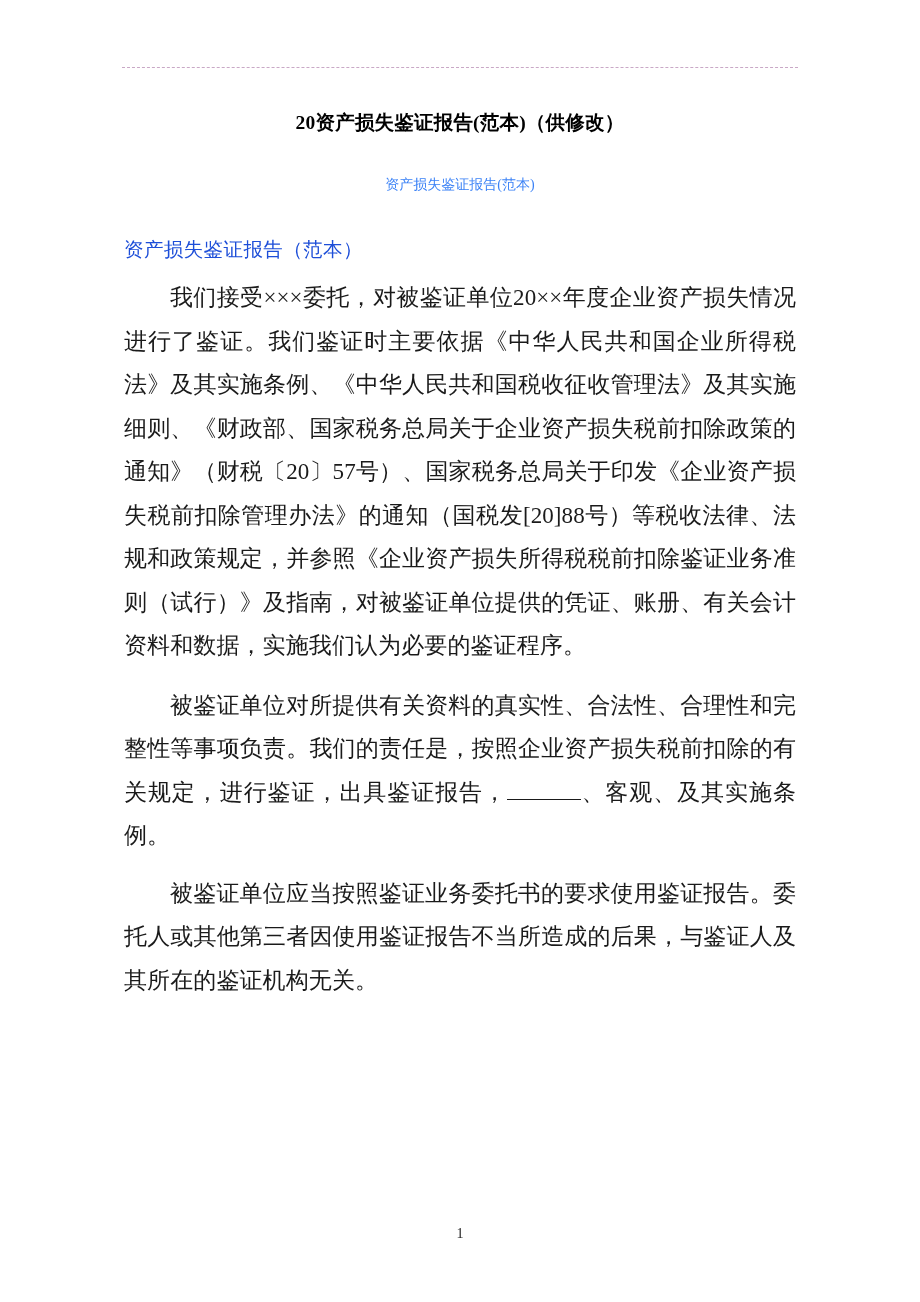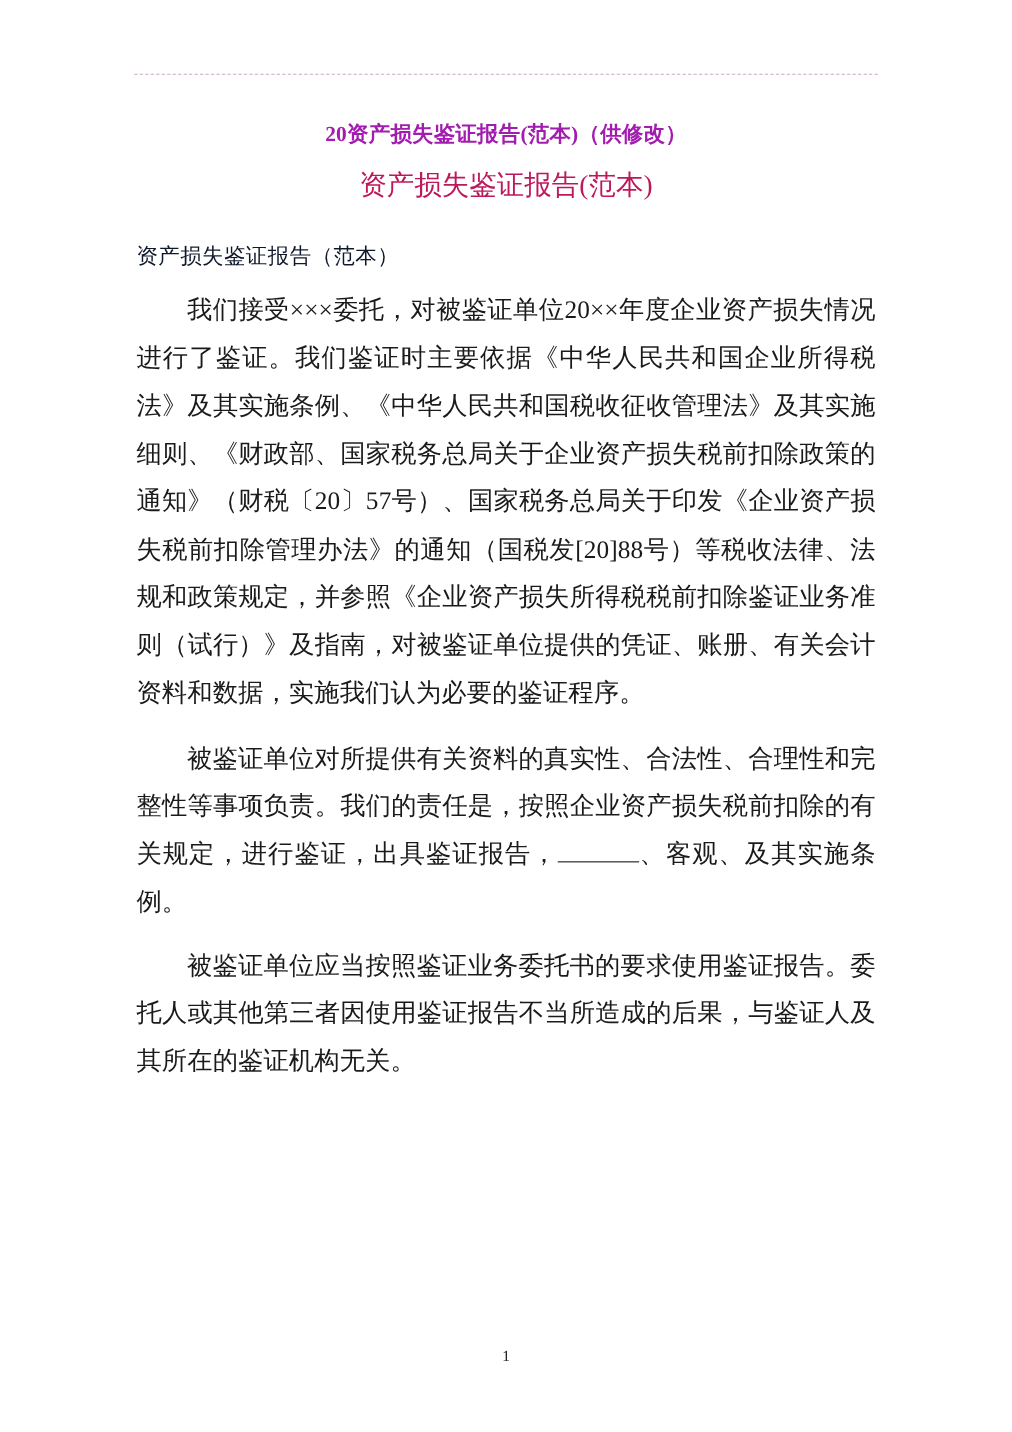--- a/index.html
+++ b/index.html
@@ -31,38 +31,38 @@
     position: absolute;
     top: 106px;
     left: 124px;
     width: 672px;
   }
   .doc-title {
     text-align: center;
     font-weight: bold;
     font-size: 19.5px;
     line-height: 34px;
-    color: #a21caf;
+    color: #000000;
     letter-spacing: 0.2px;
-    margin: 0 0 12px 0;
+    margin: 0 0 28px 0;
     white-space: nowrap;
   }
   .doc-subtitle {
     text-align: center;
-    font-size: 25px;
+    font-size: 14px;
     line-height: 34px;
-    color: #be185d;
+    color: #3b82f6;
     font-weight: normal;
     margin: 0 0 22px 0;
     white-space: nowrap;
   }
   .head-line {
     font-size: 19.5px;
     line-height: 52px;
-    color: #0f172a;
+    color: #1d4ed8;
     text-align: left;
     margin: 0;
     letter-spacing: 0.4px;
   }
   .body-para {
     font-size: 23px;
     line-height: 43.5px;
     color: #1a1a1a;
     text-align: justify;
     text-justify: inter-character;

